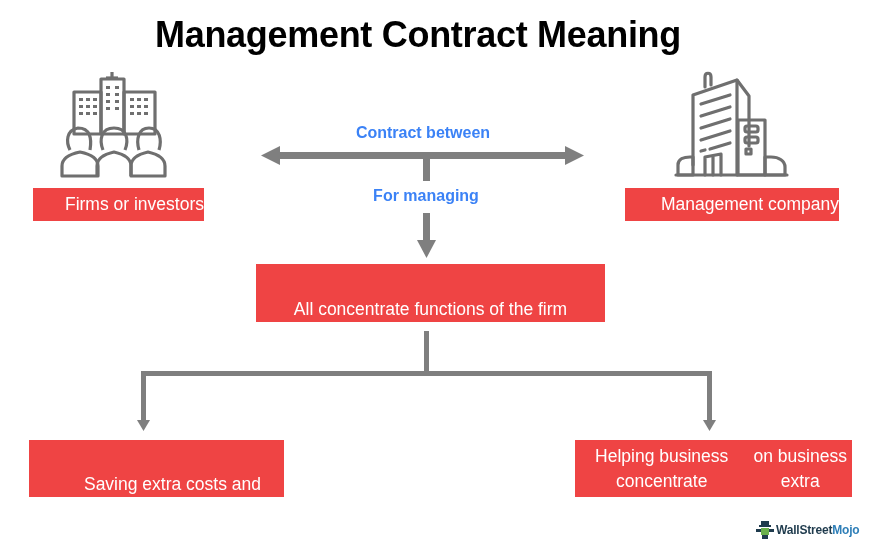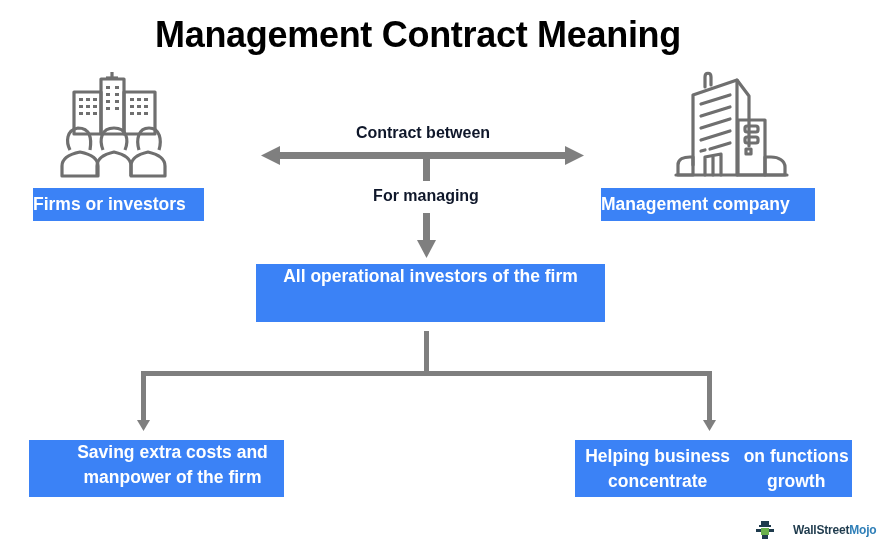--- a/index.html
+++ b/index.html
@@ -1,25 +1,25 @@
 <!DOCTYPE html>
 <html><head>
 <meta charset="utf-8">
 <style>
   html, body { margin:0; padding:0; background:#ffffff; }
   body { width:882px; height:549px; position:relative; overflow:hidden;
          font-family:"Liberation Sans", "DejaVu Sans", sans-serif; }
   .title { position:absolute; left:0; width:836px; top:14px; text-align:center;
            font-size:36px; font-weight:bold; color:#000; letter-spacing:-0.3px; }
-  .box { position:absolute; background:#3b82f6; color:#ffffff; font-weight:bold;
-         display:flex; align-items:center; justify-content:flex-start; text-align:center;
+  .box { position:absolute; background:#ef4444; color:#ffffff; font-weight:normal;
+         display:flex; align-items:center; justify-content:flex-end; text-align:center;
          font-size:17.5px; line-height:25px; box-sizing:border-box; }
-  .label { position:absolute; color:#0f172a; font-weight:bold; font-size:16px; text-align:center; }
+  .label { position:absolute; color:#3b82f6; font-weight:bold; font-size:16px; text-align:center; }
   svg.layer { position:absolute; left:0; top:0; }
-  .logo { position:absolute; left:754px; top:520px; display:flex; align-items:center; gap:17px; }
+  .logo { position:absolute; left:754px; top:520px; display:flex; align-items:center; gap:0; }
   .logo-text { font-size:12px; font-weight:bold; color:#1f3b4d; letter-spacing:-0.2px; }
   .logo-text .mojo { color:#2f7fb8; }
 </style>
 </head>
 <body>
 
 <div class="title">Management Contract Meaning</div>
 
 <svg class="layer" width="882" height="549">
   <g fill="#7f7f7f" stroke="none">
@@ -114,36 +114,35 @@
   </g>
 </svg>
 
 <div class="label" style="left:323px; top:124px; width:200px;">Contract between</div>
 <div class="label" style="left:331px; top:187px; width:190px;">For managing</div>
 
 <div class="box" style="left:33px; top:188px; width:171px; height:33px;">
   <span>Firms or investors</span>
 </div>
 
-<div class="box" style="left:601px; top:188px; width:214px; height:33px;">
+<div class="box" style="left:625px; top:188px; width:214px; height:33px;">
   <span>Management company</span>
 </div>
 
 <div class="box" style="left:256px; top:264px; width:349px; height:58px; flex-direction:column;">
-  <span>All operational investors of the firm</span>
+  <span>All concentrate functions of the firm</span>
 </div>
 
 <div class="box" style="left:29px; top:440px; width:255px; height:57px; flex-direction:column;padding-left:32px;">
   <span>Saving extra costs and</span>
-  <span>manpower of the firm</span>
 </div>
 
 <div class="box" style="left:575px; top:440px; width:277px; height:57px; flex-direction:row;">
   <span>Helping business concentrate</span>
-  <span>on functions growth</span>
+  <span>on business extra</span>
 </div>
 
 <div class="logo">
   <svg width="22" height="20">
     <rect x="7" y="1" width="8" height="4" fill="#1f3b4d"></rect>
     <rect x="5" y="5" width="12" height="2" fill="#1f3b4d"></rect>
     <rect x="7" y="8" width="8" height="7" fill="#6ab04c"></rect>
     <rect x="2" y="9" width="5" height="3" fill="#1f3b4d"></rect>
     <rect x="15" y="9" width="5" height="3" fill="#1f3b4d"></rect>
     <rect x="8" y="15" width="6" height="4" fill="#1f3b4d"></rect>

